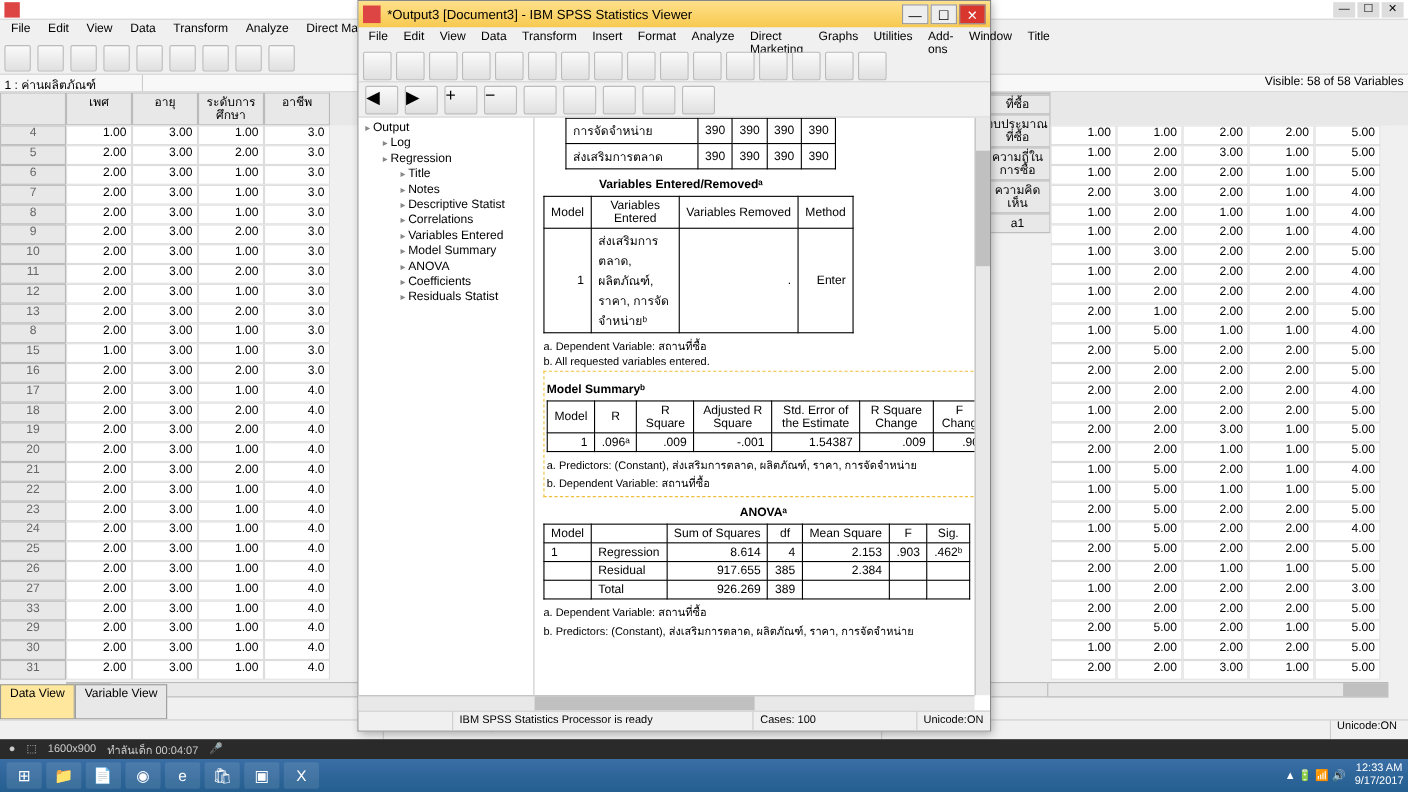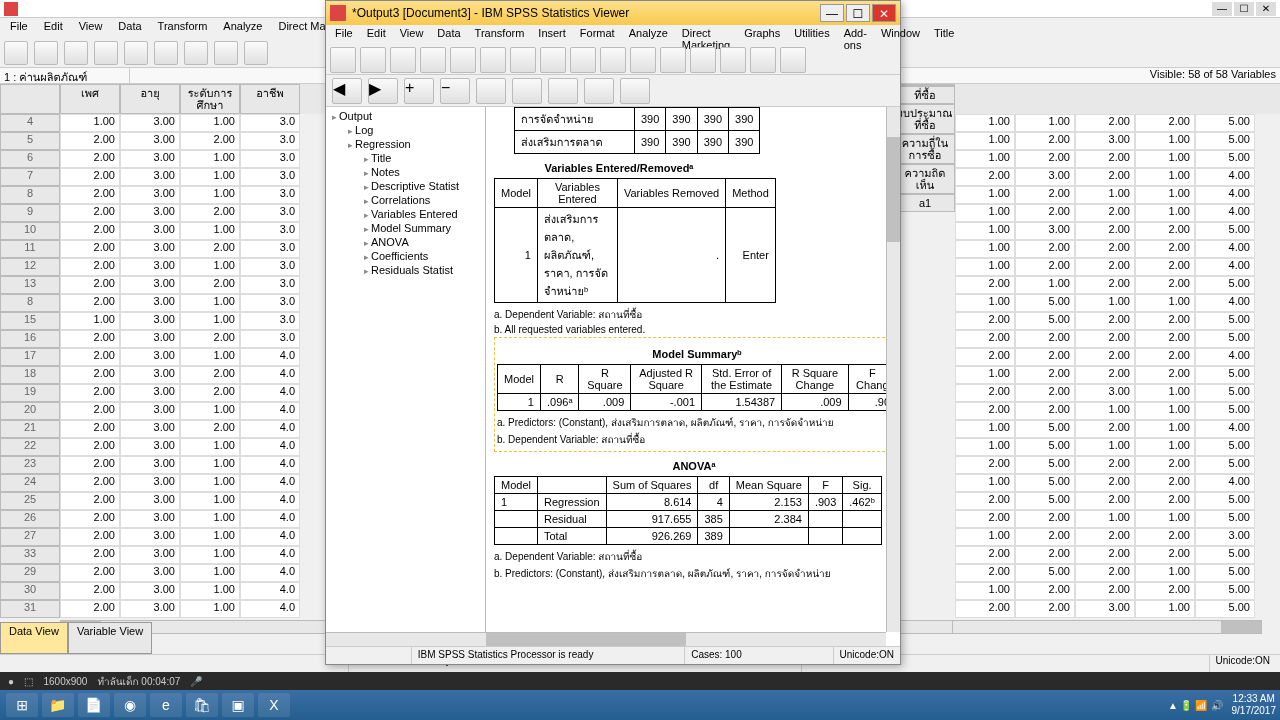--- a/index.html
+++ b/index.html
@@ -329,21 +329,21 @@
           <div class="cell">4.0</div>
         </div>
       </div>
   </div>
   <div class="de-right">
     <div class="de-header" id="de-header-right" style="margin-left:-60px;flex-direction:column;">
         <div class="rowh"></div>
         <div class="colh">ที่ซื้อ</div>
         <div class="colh">งบประมาณที่ซื้อ</div>
         <div class="colh">ความถี่ในการซื้อ</div>
-        <div class="colh">ความถิดเห็น</div>
+        <div class="colh">ความคิดเห็น</div>
         <div class="colh">a1</div>
       </div>
     <div class="de-body" id="de-body-right">
         <div class="de-row">
           <div class="cell">1.00</div>
           <div class="cell">1.00</div>
           <div class="cell">2.00</div>
           <div class="cell">2.00</div>
           <div class="cell">5.00</div>
         </div>
@@ -660,21 +660,21 @@
                 <td class="lbl" style="width:80px;">ส่งเสริมการตลาด, ผลิตภัณฑ์, ราคา, การจัดจำหน่ายᵇ</td>
                 <td>.</td>
                 <td>Enter</td>
               </tr>
         </tbody>
           </table>
         <div class="note">a. Dependent Variable: สถานที่ซื้อ</div>
         <div class="note">b. All requested variables entered.</div>
 
         <div class="highlight">
-          <div class="title" style="text-align:center;width:400px;">Model Summaryᵇ</div>
+          <div class="title" style="text-align:left;width:400px;">Model Summaryᵇ</div>
           <table class="tbl">
             <tbody>
                 <tr id="ms-head">
                   <th>Model</th>
                   <th>R</th>
                   <th>R Square</th>
                   <th>Adjusted R Square</th>
                   <th>Std. Error of the Estimate</th>
                   <th>R Square Change</th>
                   <th>F Chang</th>

